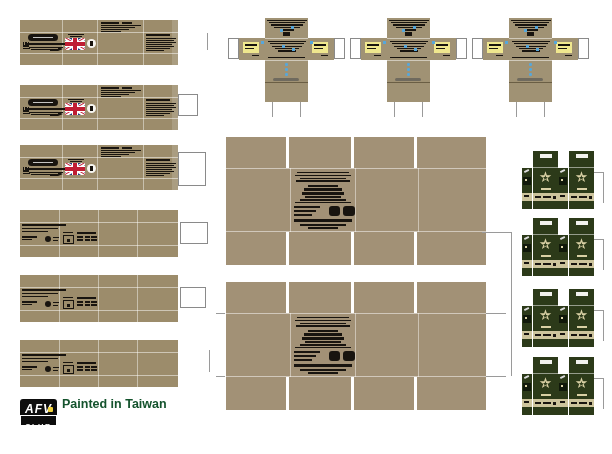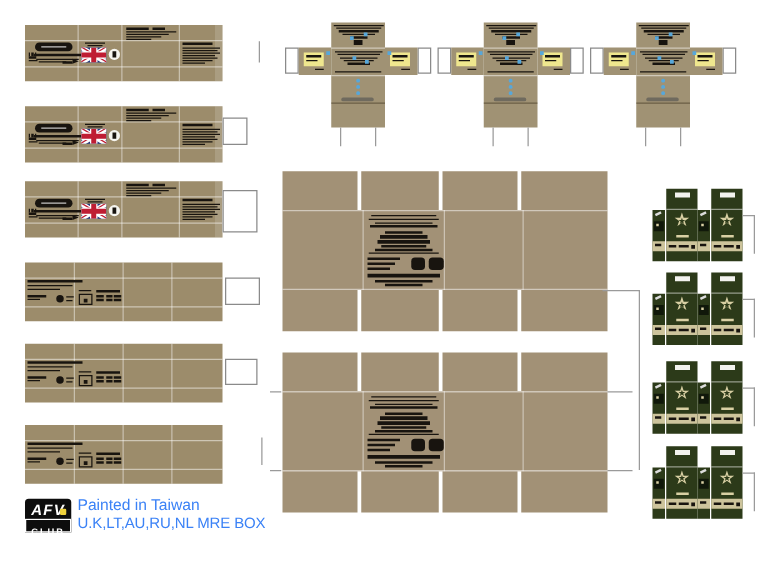--- a/index.html
+++ b/index.html
@@ -3,39 +3,38 @@
 <meta charset="utf-8">
 <style>
   html,body{margin:0;padding:0;background:#fff;}
   body{font-family:"Liberation Sans",sans-serif;}
   #sheet{position:relative;width:612px;height:454px;background:#ffffff;overflow:hidden;}
   .abs{position:absolute;}
   #afv-logo-top{position:absolute;left:0;top:0;width:37px;height:16px;background:#0d0d0d;border-radius:3px 3px 0 0;text-align:center;}
   #afv-logo-top span.brand{color:#fff;font-weight:bold;font-style:italic;font-size:12px;line-height:16px;letter-spacing:1px;}
   #afv-logo-bottom{position:absolute;left:0;top:16px;width:37px;height:11px;background:#0d0d0d;box-shadow:inset 0 0 0 1px #fff;text-align:center;}
   #afv-logo-bottom span{color:#fff;font-weight:bold;font-size:7.5px;line-height:11px;letter-spacing:1.5px;}
-  .footer-text{position:absolute;color:#3b82f6;font-weight:normal;white-space:nowrap;}
+  .footer-text{position:absolute;color:#14532d;font-weight:bold;white-space:nowrap;}
 </style>
 </head>
 <body>
 
 <div id="sheet">
 
   <div class="abs" id="footer" style="left:0;top:0;width:612px;height:454px;">
     <div class="abs" style="left:20px;top:399px;width:37px;height:27px;">
       <div id="afv-logo-top">
         <span class="brand">AFV</span>
         <span class="abs" style="left:28px;top:8px;width:5px;height:5px;border-radius:1px;background:#f0d23c;"></span>
       </div>
       <div id="afv-logo-bottom">
         <span>CLUB</span>
       </div>
     </div>
     <div class="footer-text" style="left:62px;top:397px;font-size:12.5px;">Painted in Taiwan</div>
-    <div class="footer-text" style="left:62px;top:411px;font-size:12px;letter-spacing:-0.1px;">U.K,LT,AU,RU,NL MRE BOX</div>
   </div>
 <div style="position: absolute; left: 20px; top: 20px; width: 158px; height: 45px; background: rgb(156, 140, 107);">
       <div style="position: absolute; left: 0px; top: 12px; width: 158px; height: 1px; background: rgba(255, 255, 255, 0.5);"></div>
       <div style="position: absolute; left: 0px; top: 33px; width: 158px; height: 1px; background: rgba(255, 255, 255, 0.5);"></div>
       <div style="position: absolute; left: 42px; top: 0px; width: 1px; height: 45px; background: rgba(255, 255, 255, 0.45);"></div>
       <div style="position: absolute; left: 77px; top: 0px; width: 1px; height: 45px; background: rgba(255, 255, 255, 0.45);"></div>
       <div style="position: absolute; left: 123px; top: 0px; width: 1px; height: 45px; background: rgba(255, 255, 255, 0.45);"></div>
       <div style="position: absolute; left: 152px; top: 0px; width: 6px; height: 45px; background: rgba(255, 255, 255, 0.15);"></div>
       <div style="position: absolute; left: 8px; top: 14px; width: 30px; height: 7px; background: rgb(24, 20, 15); border-radius: 4px;">
         <div style="position: absolute; left: 5px; top: 3px; width: 20px; height: 1px; background: rgba(255, 255, 255, 0.75);"></div>

